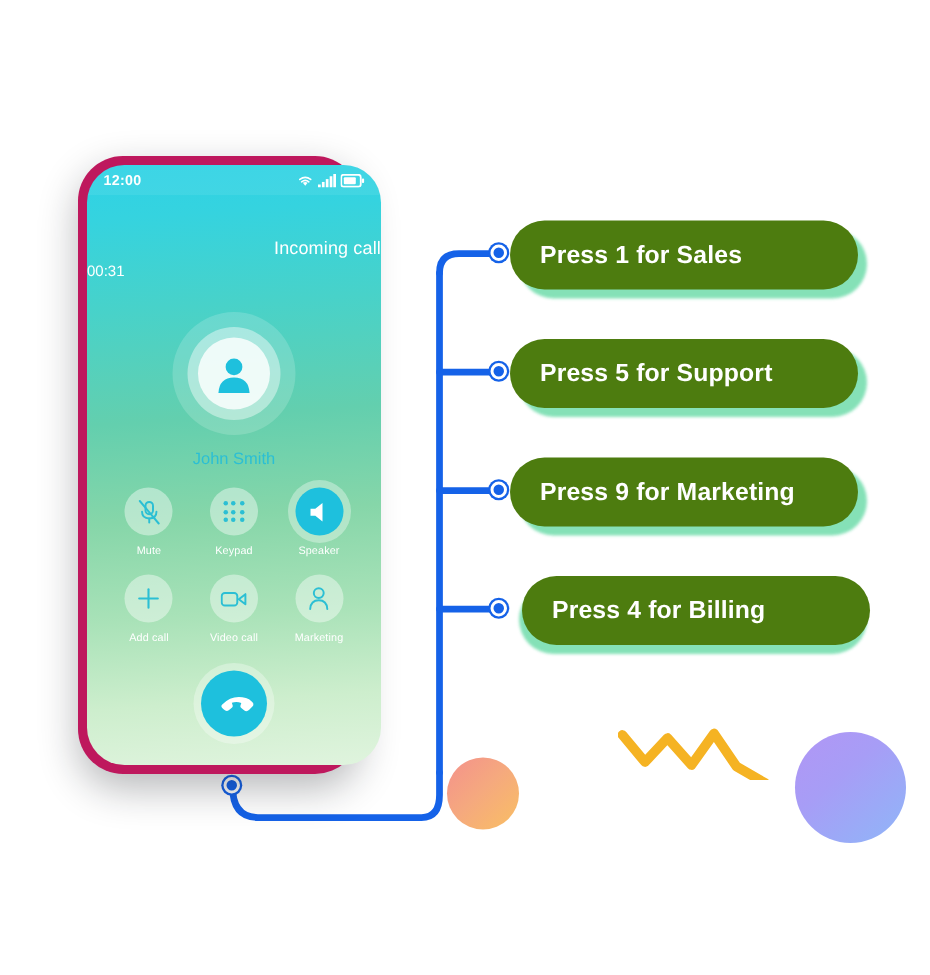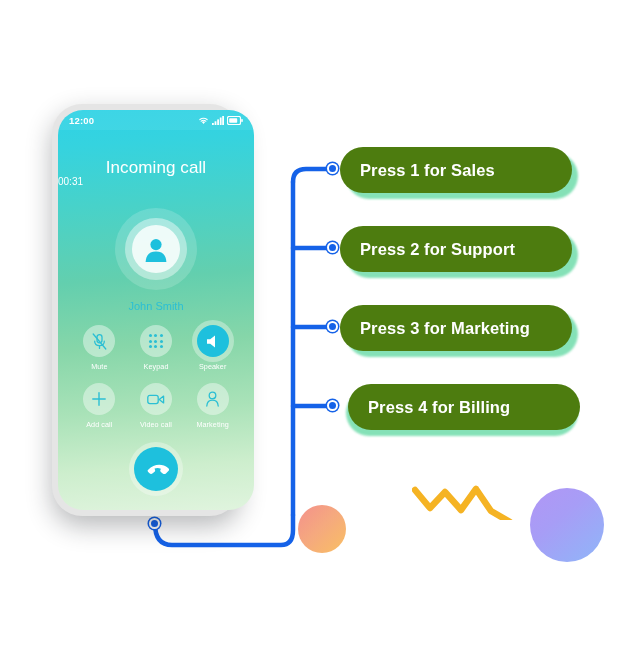--- a/index.html
+++ b/index.html
@@ -24,21 +24,21 @@
     background: #ffffff;
   }
 
   
   .phone-frame {
     position: absolute;
     left: 52px;
     top: 104px;
     width: 188px;
     height: 412px;
-    background: #e5e5e5;
+    background: #be185d;
     border-radius: 30px;
     box-shadow: 0 10px 26px rgba(20,22,30,0.30);
   }
   .phone-screen {
     position: absolute;
     left: 6px;
     top: 6px;
     width: 196px;
     height: 400px;
     border-radius: 25px;
@@ -78,23 +78,23 @@
     align-items: center;
     gap: 3px;
   }
   .sb-icons svg { display: block; }
 
   
   .call-title {
     position: absolute;
     top: 48px;
     left: 0; width: 196px;
-    text-align: center;
+    text-align: right;
     color: #ffffff;
-    font-size: 17px;
+    font-size: 12px;
     letter-spacing: .1px;
   }
   .call-timer {
     position: absolute;
     top: 66px;
     left: 0; width: 196px;
     color: #ffffff;
     font-size: 10px;
   }
 
@@ -420,26 +420,26 @@
     </div>
   </div>
 
   <div class="pill-glow" style="left:346px; top:153px;"></div>
   <div class="pill" style="left:340px; top:147px;">
     <span>Press 1 for Sales</span>
   </div>
 
   <div class="pill-glow" style="left:346px; top:232px;"></div>
   <div class="pill" style="left:340px; top:226px;">
-    <span>Press 2 for Support</span>
+    <span>Press 5 for Support</span>
   </div>
 
   <div class="pill-glow" style="left:346px; top:311px;"></div>
   <div class="pill" style="left:340px; top:305px;">
-    <span>Press 3 for Marketing</span>
+    <span>Press 9 for Marketing</span>
   </div>
 
   <div class="pill-glow" style="left:346px; top:390px;"></div>
   <div class="pill" style="left:348px; top:384px;">
     <span>Press 4 for Billing</span>
   </div>
 
   <div class="blob-orange"></div>
   <div class="blob-purple"></div>
   <svg class="zigzag" viewBox="0 0 104 42">

